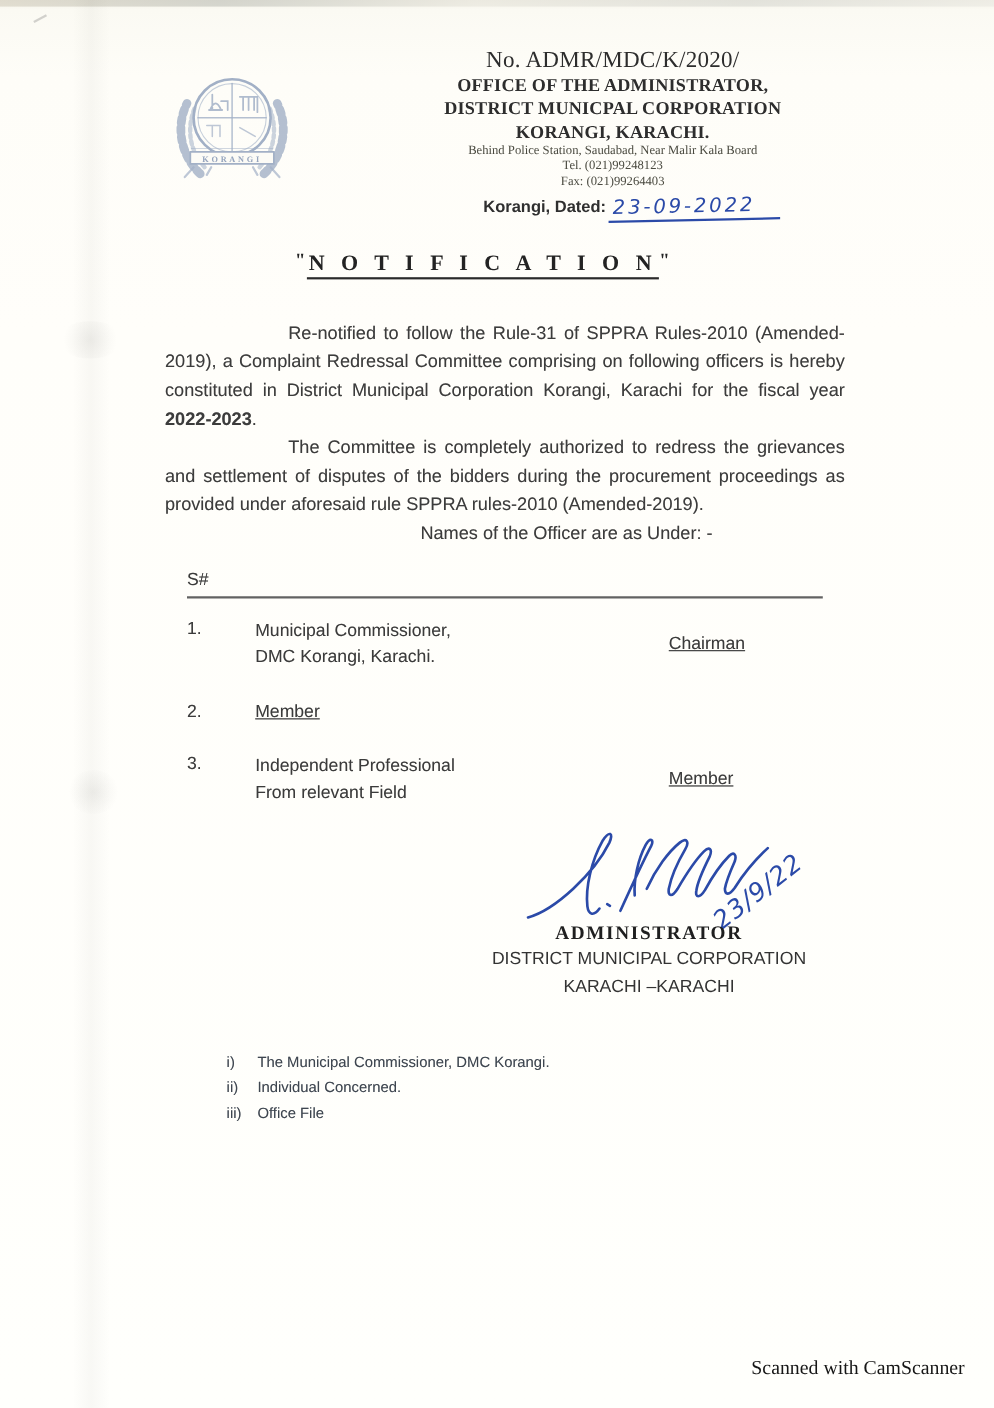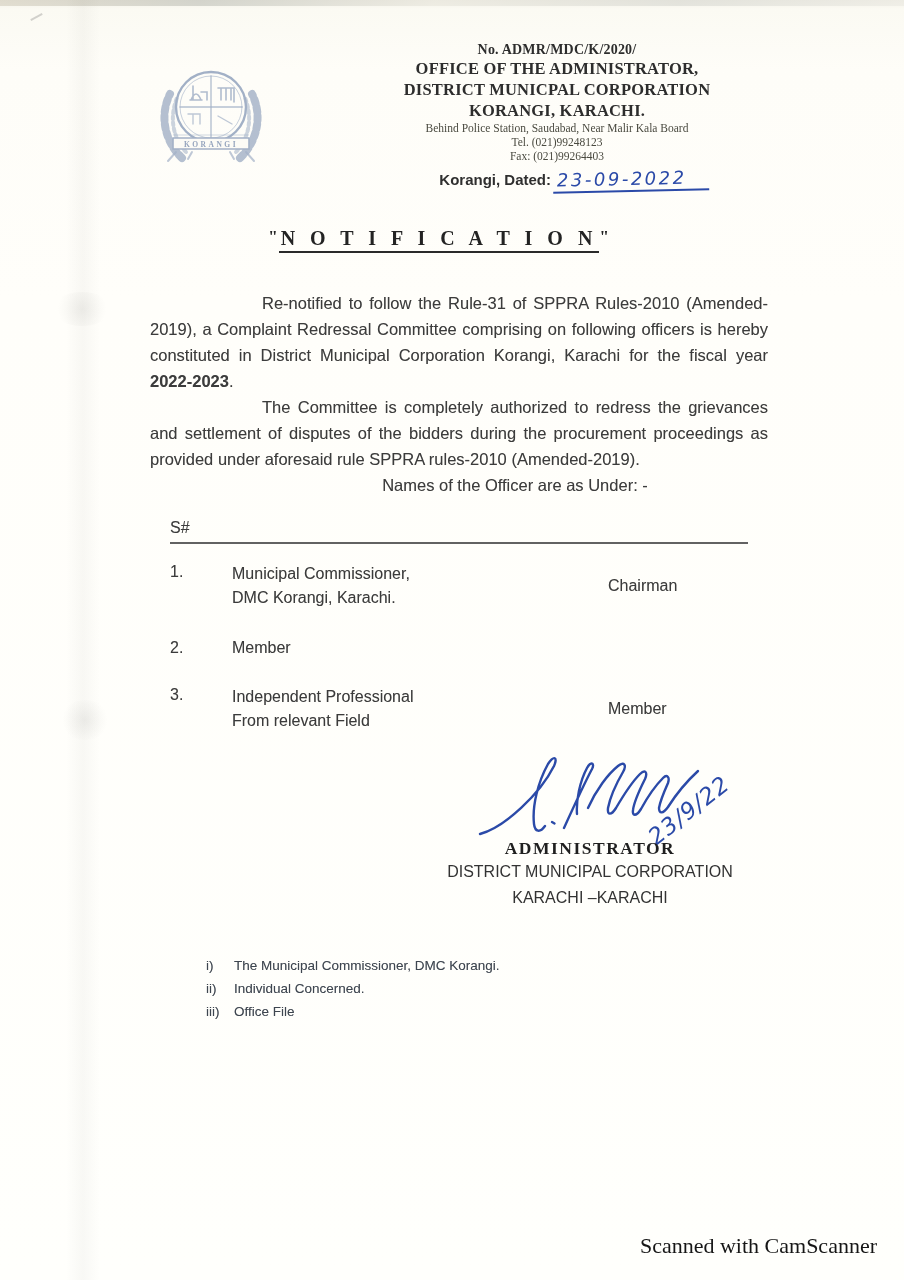--- a/index.html
+++ b/index.html
@@ -12,21 +12,21 @@
     background:linear-gradient(90deg,#cfc9b8 0%,#b9bbb3 22%,#e6e4da 48%,#d4d5cf 75%,#e9e8e1 100%);opacity:.55;}
   .crease{position:absolute;left:66px;top:0;bottom:0;width:34px;
     background:linear-gradient(90deg,transparent,rgba(60,60,50,.035),transparent);}
   .smudge{position:absolute;border-radius:50%;background:radial-gradient(circle,rgba(110,110,105,.10),transparent 70%);}
   .mark1{position:absolute;left:30px;top:16px;width:13px;height:2px;background:rgba(100,100,100,.28);transform:rotate(-28deg);}
 
   
   .logo{position:absolute;left:146px;top:52px;width:130px;height:130px;opacity:.82;filter:blur(.3px);text-decoration:underline;}
   .hdr{position:absolute;left:348px;top:42px;width:418px;text-align:center;
     font-family:"Liberation Serif",serif;color:#2d2d2d;}
-  .hdr .ref{font-weight:bold;font-size:14px;letter-spacing:.2px;}
+  .hdr .ref{font-weight:normal;font-size:21px;letter-spacing:.2px;}
   .hdr .office{font-weight:bold;font-size:16.5px;line-height:21px;letter-spacing:.2px;}
   .hdr .small{font-size:11.5px;line-height:14px;color:#4a4a40;}
   .dated{margin-top:5px;margin-left:34px;text-align:center;white-space:nowrap;
     font-family:"Liberation Sans",sans-serif;font-weight:bold;font-size:15px;color:#2f2f2f;}
   .hand-wrap{display:inline-block;border-bottom:2px solid #2b4aa8;padding:0 22px 1px 4px;
     transform:rotate(-1.2deg);margin-left:2px;}
   .hand{color:#2b4aa8;font-style:italic;font-weight:normal;font-size:18px;letter-spacing:2.5px;
     font-family:"DejaVu Sans",sans-serif;}
 
   
@@ -41,40 +41,40 @@
     text-shadow:0 0 .5px rgba(70,70,70,.35);}
   .body-block p{margin:0;text-indent:112px;}
   .body-block p.names{text-align:center;}
 
   
   .otable{position:absolute;left:170px;top:518px;width:578px;font-size:16px;color:#3b3b3b;
     text-shadow:0 0 .5px rgba(70,70,70,.3);}
   .thead{display:flex;padding-bottom:4px;border-bottom:2px solid rgba(70,70,70,.85);line-height:20px;}
   .col-sno{width:62px;flex:none;}
   .col-name{width:376px;flex:none;line-height:24px;}
-  .col-role{flex:1;display:flex;align-items:center;}
+  .col-role{flex:1;display:flex;align-items:center;text-decoration:underline;}
   .trow{display:flex;margin-top:12px;padding-top:6px;}
   .trow .col-sno{padding-top:1px;}
 
   
   .sig{position:absolute;left:420px;top:742px;width:340px;text-align:center;}
   .sig svg{overflow:visible;display:block;}
   .sig-title{font-family:"Liberation Serif",serif;font-weight:bold;font-size:17.5px;
     letter-spacing:1.5px;color:#1f1f1f;margin-top:-16px;}
   .sig-org{font-size:16px;line-height:26px;color:#333333;}
 
   
   .cc{position:absolute;left:206px;top:954px;font-size:13.5px;line-height:23px;color:#3e4650;
     text-shadow:0 0 .4px rgba(62,70,80,.35);}
   .cc-item{display:flex;}
   .cc-num{width:28px;flex:none;}
 
   
   .footer{position:absolute;right:27px;top:1233px;
-    font-family:"Liberation Serif",serif;font-size:22px;color:#161616;}
+    font-family:"Liberation Serif",serif;font-size:18px;color:#161616;}
 </style>
 </head>
 <body>
 
 <div class="page">
 
   <div class="scan-edge"></div>
   <div class="crease"></div>
   <div class="mark1"></div>
   <div class="smudge" style="left:52px;top:292px;width:60px;height:34px;"></div>

